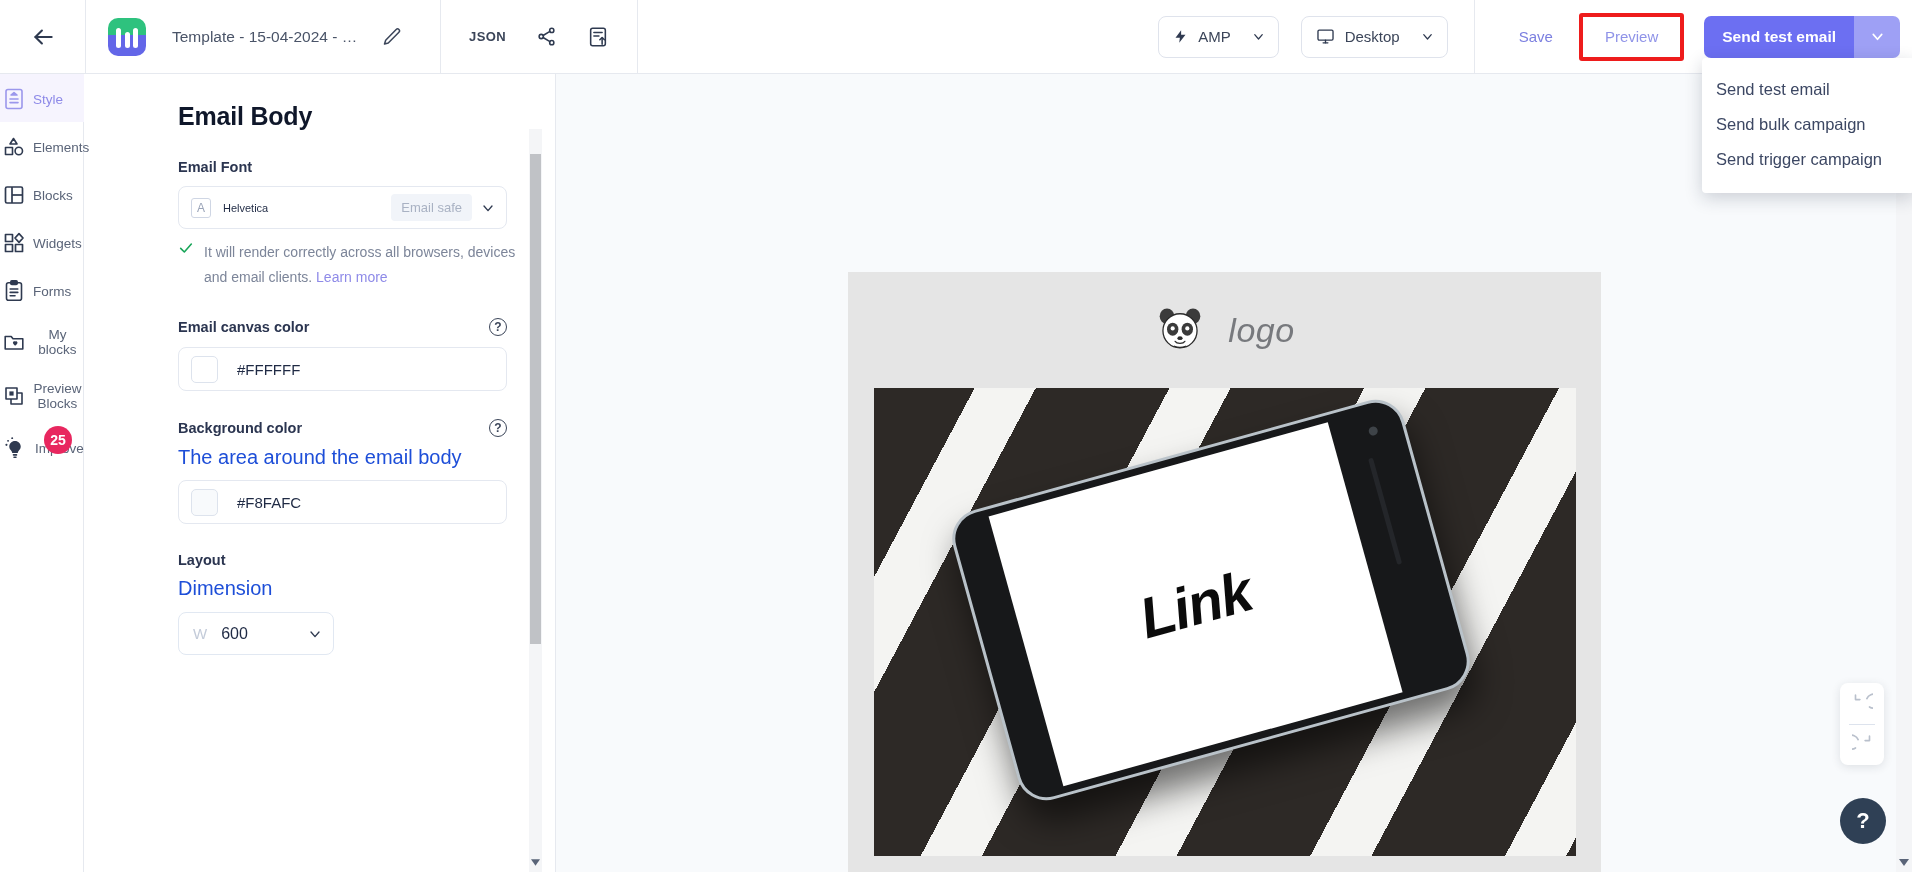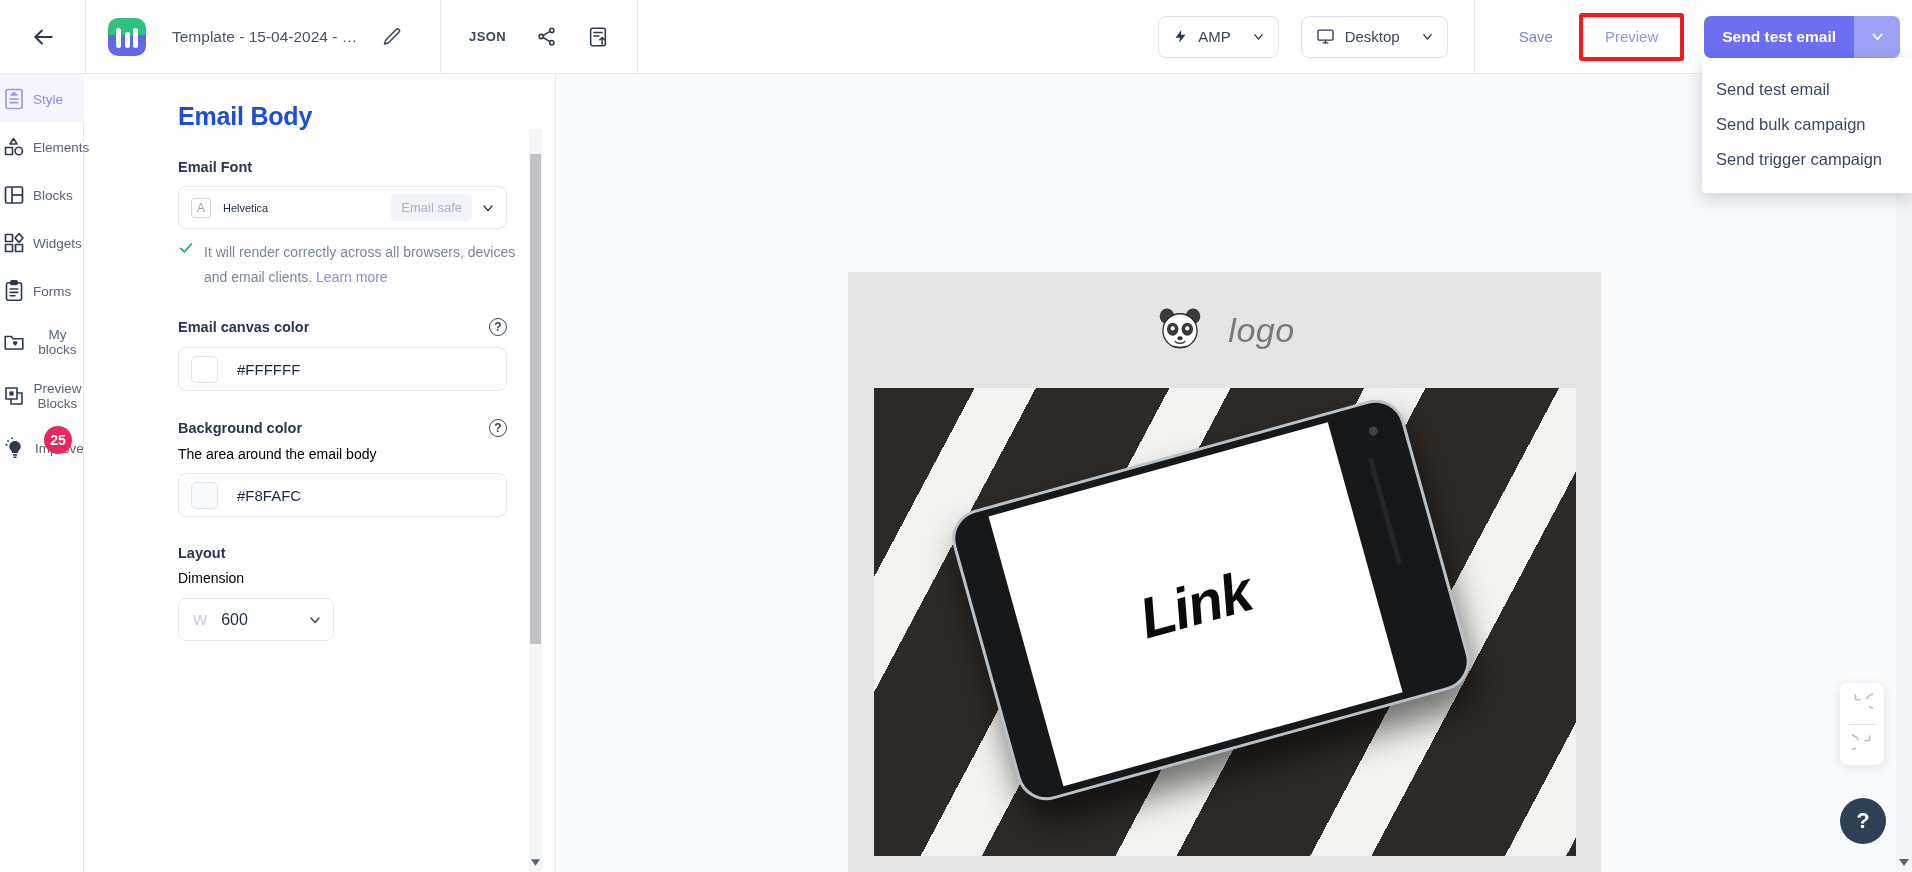--- a/index.html
+++ b/index.html
@@ -115,25 +115,25 @@
     position: absolute; top: 4px; left: 44px; background: #e8275f; color:#fff;
     width: 28px; height: 28px; border-radius: 50%; font-size: 14px;
     display: flex; align-items: center; justify-content: center; font-weight: 600;
   }
 
   
   #settings-panel {
     position: absolute; left: 84px; top: 74px; width: 472px; height: 798px;
     background: #ffffff; border-right: 1px solid #e6e9ef; z-index: 15;
   }
-  #panel-title { font-size: 25px; font-weight: 700; color: #1d4ed8;
+  #panel-title { font-size: 25px; font-weight: 700; color: #0f172a;
                  padding: 28px 0 0 94px; letter-spacing: -.2px; }
   .panel-inner { padding: 0 0 0 94px; width: 472px; }
   .field-label { font-size: 14.5px; font-weight: 700; color: #2b3550; }
-  .field-sub { font-size: 14px; color: #000000; margin-top: 9px; }
+  .field-sub { font-size: 20px; color: #1d4ed8; margin-top: 9px; }
 
   .grp { margin-top: 28px; }
   .lbl-row { display: flex; align-items: center; width: 329px; justify-content: space-between; }
 
   .font-select {
     margin-top: 11px; width: 329px; height: 43px; border: 1px solid #e4e8f0;
     border-radius: 8px; display: flex; align-items: center; padding: 0 10px 0 12px;
     cursor: pointer; background: #fff;
   }
   .font-badge {

